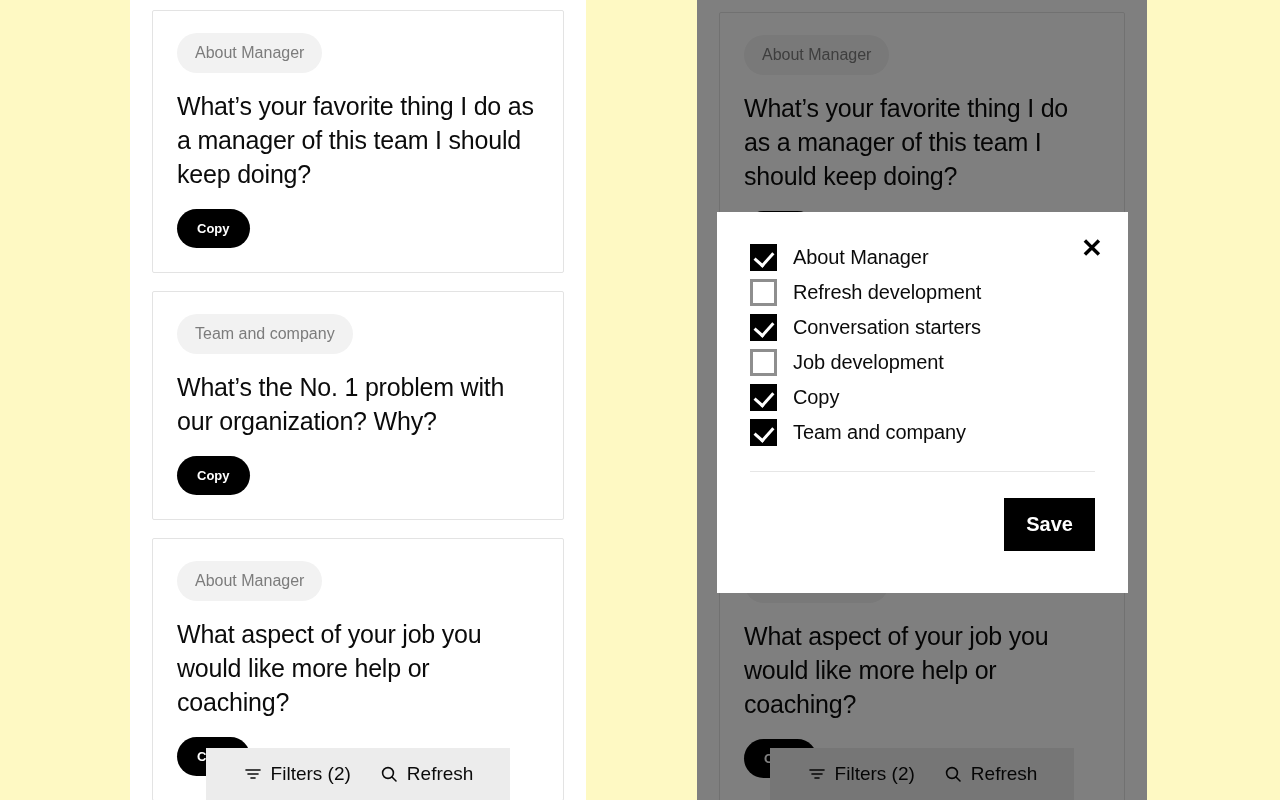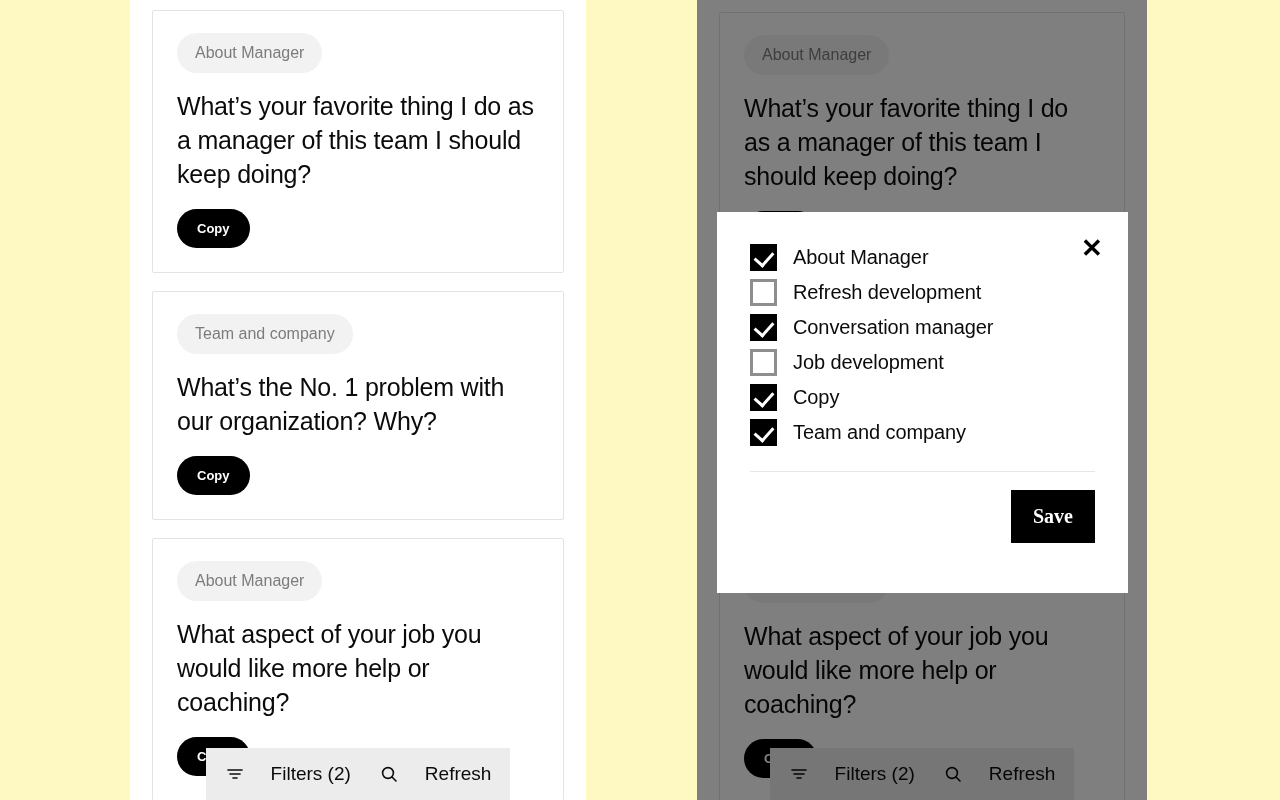--- a/index.html
+++ b/index.html
@@ -87,21 +87,21 @@
     background: #ececec;
     display: flex;
     align-items: center;
     justify-content: center;
     gap: 28px;
   }
   #panel-right .bottom-bar { width: 304px; }
   .bar-action {
     display: flex;
     align-items: center;
-    gap: 26px;
+    gap: 8px;
     cursor: pointer;
     color: #0b0b0b;
     font-size: 19px;
   }
   .bar-icon { display: inline-flex; width: 20px; height: 20px; align-items: center; justify-content: center; }
 
   
   .modal {
     position: absolute;
     left: 717px; top: 212px;
@@ -162,21 +162,22 @@
   }
   .save-btn {
     background: #000;
     color: #fff;
     font-size: 20px;
     font-weight: bold;
     border: none;
     border-radius: 0;
     padding: 15px 22px;
     cursor: pointer;
-    font-family: Liberation Serif, serif;
+    font-family: Liberation Sans, sans-serif;
+    margin-top: 8px;
   }
 </style>
 </head>
 <body>
 
 <div class="stage">
 
   <div class="panel" id="panel-left">
     <div class="panel-inner">
 
@@ -285,21 +286,21 @@
         <span class="opt-label">About Manager</span>
       </label>
 
       <label class="opt-row">
         <span class="cbox off"></span>
         <span class="opt-label">Refresh development</span>
       </label>
 
       <label class="opt-row">
         <span class="cbox on"></span>
-        <span class="opt-label">Conversation manager</span>
+        <span class="opt-label">Conversation starters</span>
       </label>
 
       <label class="opt-row">
         <span class="cbox off"></span>
         <span class="opt-label">Job development</span>
       </label>
 
       <label class="opt-row">
         <span class="cbox on"></span>
         <span class="opt-label">Copy</span>

